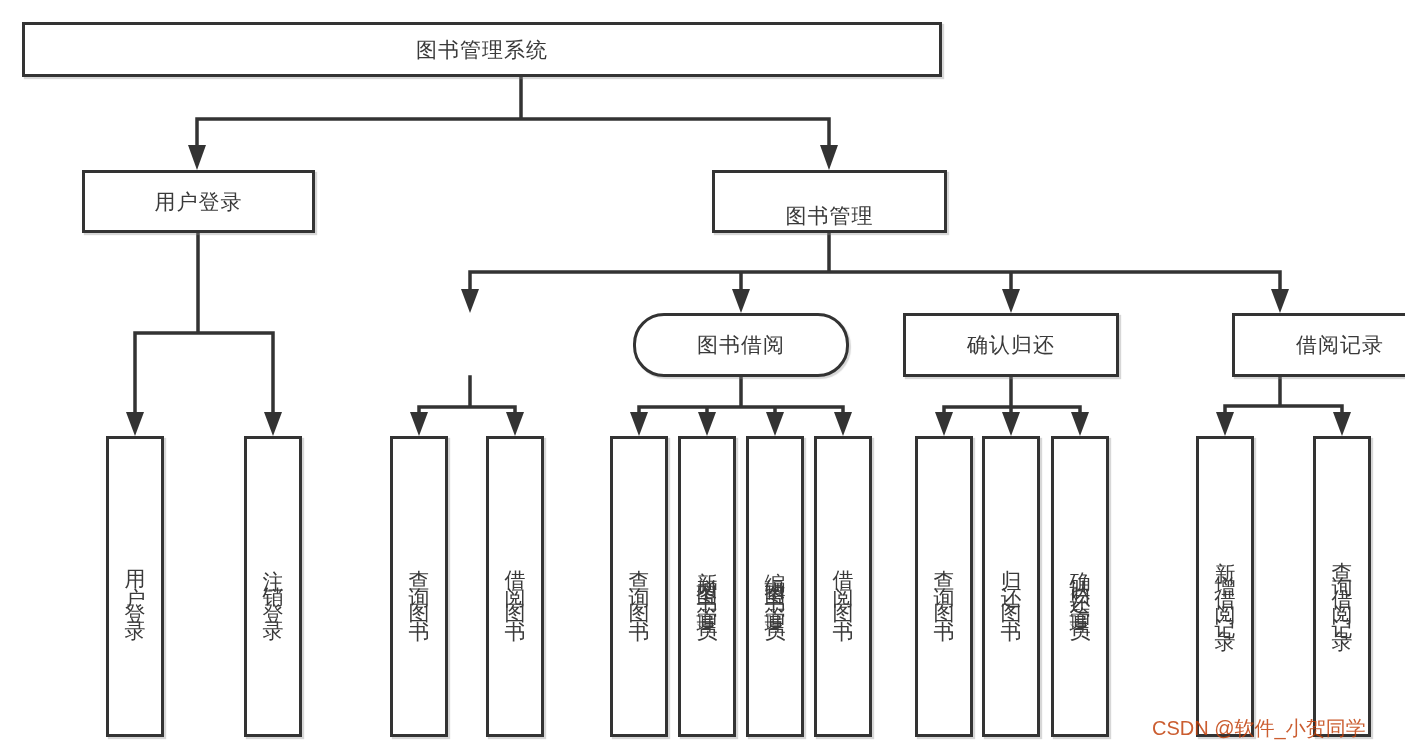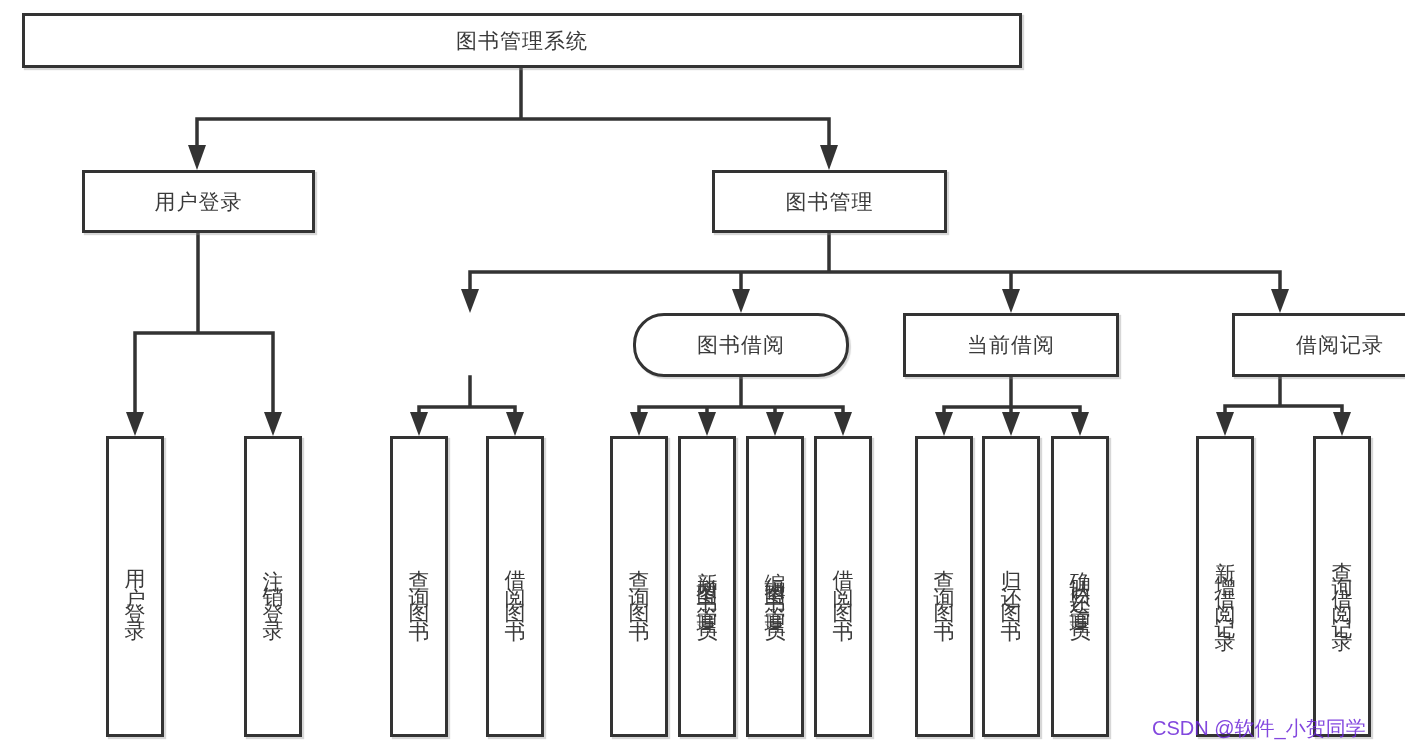--- a/index.html
+++ b/index.html
@@ -52,21 +52,21 @@
     white-space: nowrap;
   }
   .vtext.len6 { letter-spacing: 14px; }
   .vtext.len9 { letter-spacing: 7px; }
   .watermark {
     position: absolute;
     top: 715px;
     left: 1152px;
     width: 250px;
     font-size: 20px;
-    color: #6d28d9;
+    color: #c2410c;
     opacity: 0.85;
     z-index: 5;
     white-space: nowrap;
   }
 </style>
 </head>
 <body>
 
 <div class="canvas">
 
@@ -106,36 +106,36 @@
       <polygon points="766,412 784,412 775,436"></polygon>
       <polygon points="834,412 852,412 843,436"></polygon>
       <polygon points="935,412 953,412 944,436"></polygon>
       <polygon points="1002,412 1020,412 1011,436"></polygon>
       <polygon points="1071,412 1089,412 1080,436"></polygon>
       <polygon points="1216,412 1234,412 1225,436"></polygon>
       <polygon points="1333,412 1351,412 1342,436"></polygon>
     </g>
   </svg>
 
-  <div class="box" style="left:22px; top:13px; width:1000px; height:55px;text-align:right;">
+  <div class="box" style="left:22px; top:22px; width:920px; height:55px;text-align:right;">
     <span class="hlabel">图书管理系统</span>
   </div>
 
   <div class="box" style="left:82px; top:170px; width:233px; height:63px;">
     <span class="hlabel">用户登录</span>
   </div>
-  <div class="box" style="left:712px; top:170px; width:235px; height:63px;">
+  <div class="box" style="left:712px; top:170px; width:235px; height:63px;align-items:flex-end;">
     <span class="hlabel">图书管理</span>
   </div>
 
   <div class="box" style="left:633px; top:313px; width:216px; height:64px;border-radius:31px;">
     <span class="hlabel">图书借阅</span>
   </div>
   <div class="box" style="left:903px; top:313px; width:216px; height:64px;">
-    <span class="hlabel">当前借阅</span>
+    <span class="hlabel">确认归还</span>
   </div>
   <div class="box" style="left:1232px; top:313px; width:216px; height:64px;">
     <span class="hlabel">借阅记录</span>
   </div>
 
   <div class="box leaf" style="left:106px;">
     <span class="vtext">用户登录</span>
   </div>
   <div class="box leaf" style="left:244px;">
     <span class="vtext">注销登录</span>

